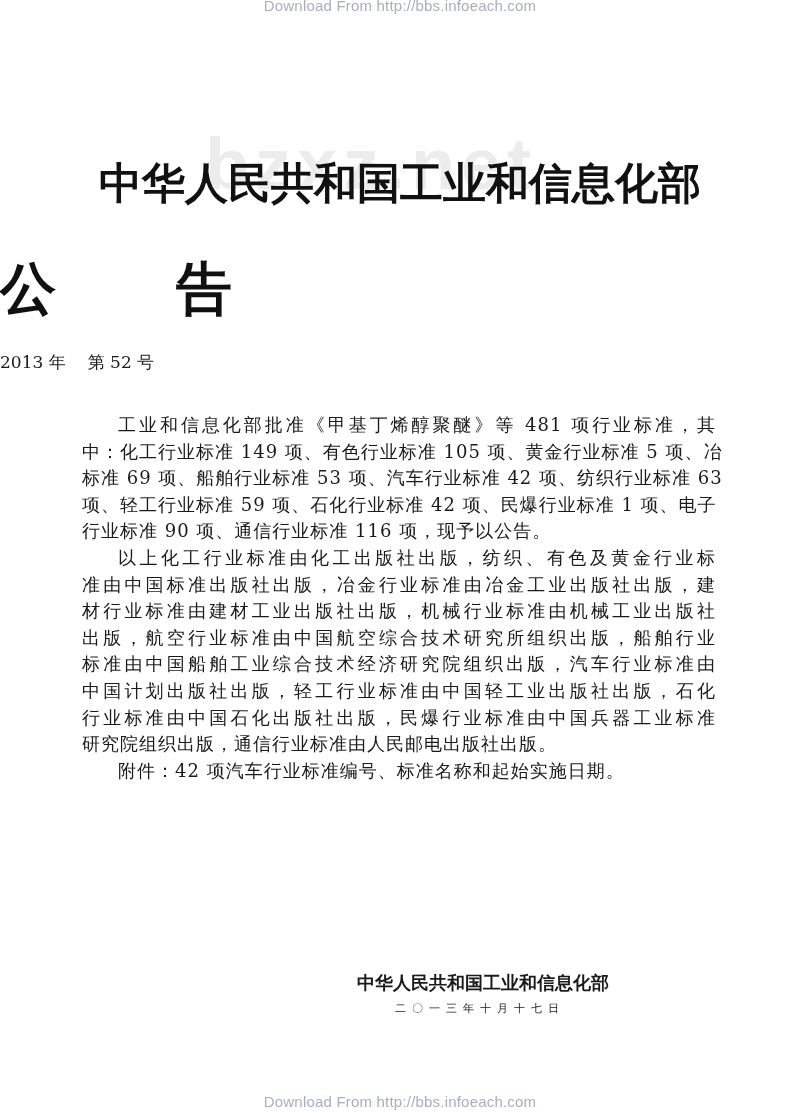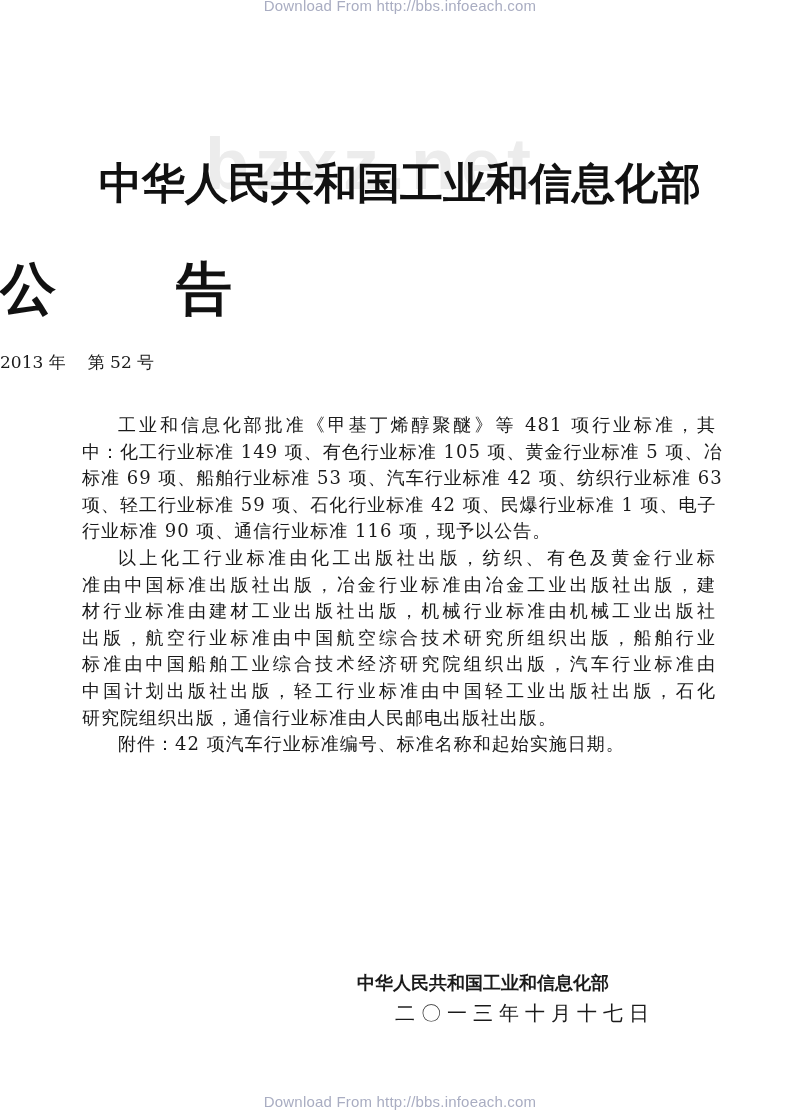--- a/index.html
+++ b/index.html
@@ -112,21 +112,21 @@
     }
     .signature-org {
       font-size: 18px;
       font-weight: bold;
       line-height: 1;
       white-space: nowrap;
     }
     .signature-date {
       margin-top: 11px;
       margin-left: 38px;
-      font-size: 20px;
+      font-size: 11px;
       letter-spacing: 6px;
       line-height: 1;
       white-space: nowrap;
     }
   </style>
 </head>
 <body>
 
 <div class="download-banner top">Download From http://bbs.infoeach.com</div>
 
@@ -149,20 +149,21 @@
   <div class="body-line">标准 69 项、船舶行业标准 53 项、汽车行业标准 42 项、纺织行业标准 63</div>
   <div class="body-line">项、轻工行业标准 59 项、石化行业标准 42 项、民爆行业标准 1 项、电子</div>
   <div class="body-line last">行业标准 90 项、通信行业标准 116 项，现予以公告。</div>
 
   <div class="body-line indent">以上化工行业标准由化工出版社出版，纺织、有色及黄金行业标</div>
   <div class="body-line">准由中国标准出版社出版，冶金行业标准由冶金工业出版社出版，建</div>
   <div class="body-line">材行业标准由建材工业出版社出版，机械行业标准由机械工业出版社</div>
   <div class="body-line">出版，航空行业标准由中国航空综合技术研究所组织出版，船舶行业</div>
   <div class="body-line">标准由中国船舶工业综合技术经济研究院组织出版，汽车行业标准由</div>
   <div class="body-line">中国计划出版社出版，轻工行业标准由中国轻工业出版社出版，石化</div>
+  <div class="body-line">行业标准由中国石化出版社出版，民爆行业标准由中国兵器工业标准</div>
   <div class="body-line last">研究院组织出版，通信行业标准由人民邮电出版社出版。</div>
 
   <div class="body-line indent last">附件：42 项汽车行业标准编号、标准名称和起始实施日期。</div>
 </div>
 
 <div class="signature">
   <div class="signature-org">中华人民共和国工业和信息化部</div>
   <div class="signature-date">二〇一三年十月十七日</div>
 </div>
 

